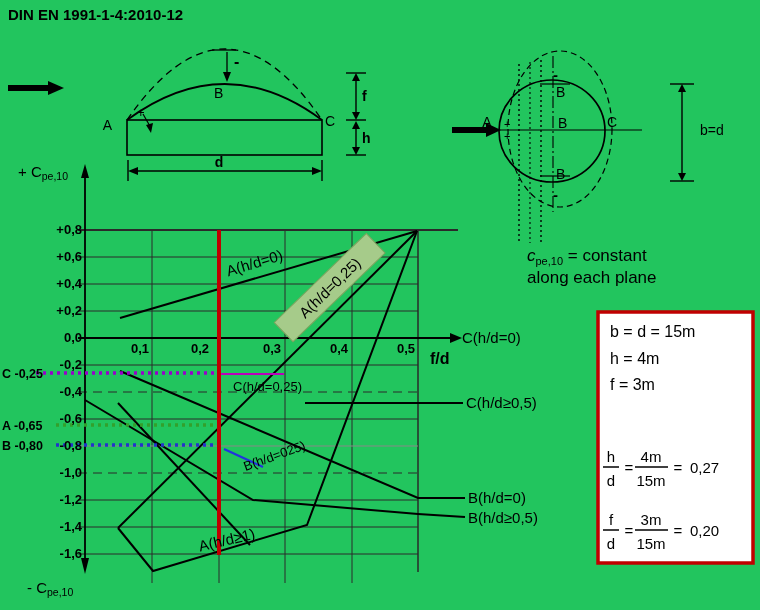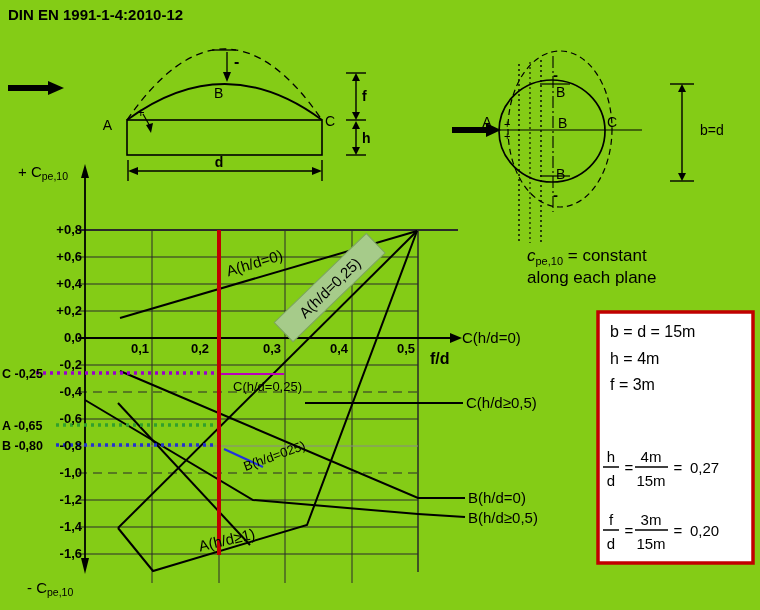--- a/index.html
+++ b/index.html
@@ -1,16 +1,16 @@
 <!DOCTYPE html>
 <html><head>
 <meta charset="utf-8">
 <style>
   html,body{margin:0;padding:0;background:#fff;}
-  .stage{position:relative;width:760px;height:610px;background:#84cc16;overflow:hidden;}
+  .stage{position:relative;width:760px;height:610px;background:#22c55e;overflow:hidden;}
   svg{font-family:"Liberation Sans",sans-serif;}
   text{font-family:"Liberation Sans",sans-serif;fill:#000;}
   .b{font-weight:bold;}
   .tick{font-size:13px;font-weight:bold;}
   .clabel{font-size:15px;}
   .small{font-size:12.5px;font-weight:bold;}
   .box-t{font-size:16px;}
   .frac{font-size:15px;}
 </style>
 </head>

